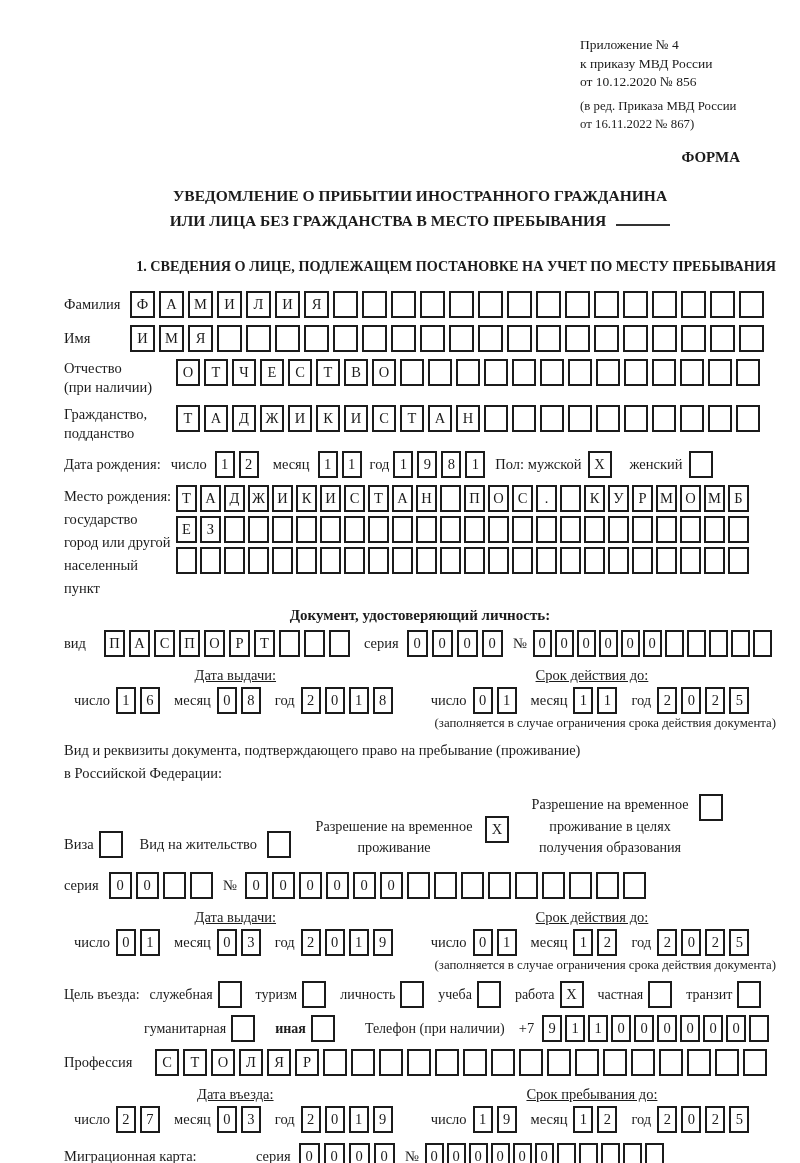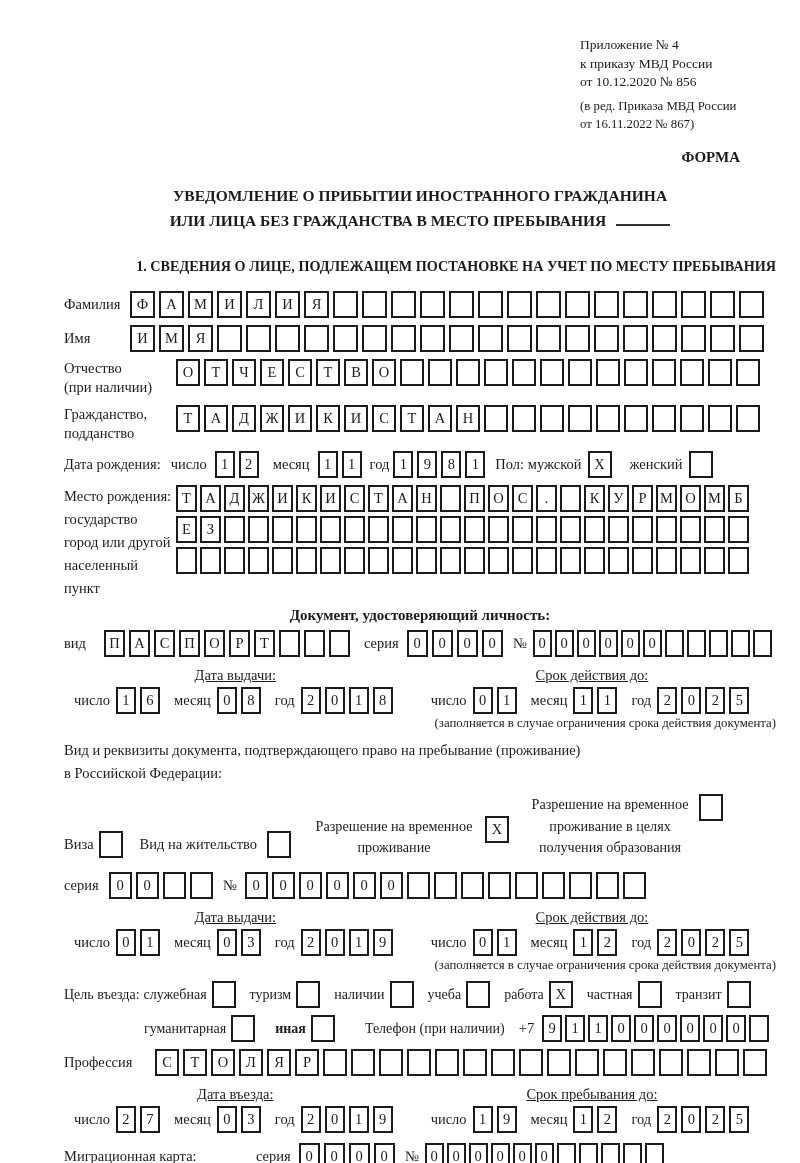--- a/index.html
+++ b/index.html
@@ -515,34 +515,34 @@
             <span class="cell">2</span>
             <span class="cell">5</span>
           </div>
       </div>
     </div>
   </div>
   <div class="fine">(заполняется в случае ограничения срока действия документа)</div>
 
   <div class="prow">
     <span>Цель въезда:</span>
-    <div class="pitem" style="margin-left:4px;">
+    <div class="pitem" style="margin-left:10px;">
       <span>служебная</span>
       <div class="cells">
           <span class="cell"></span>
         </div>
     </div>
     <div class="pitem">
       <span>туризм</span>
       <div class="cells">
           <span class="cell"></span>
         </div>
     </div>
     <div class="pitem">
-      <span>наличии</span>
+      <span>личность</span>
       <div class="cells">
           <span class="cell"></span>
         </div>
     </div>
     <div class="pitem">
       <span>учеба</span>
       <div class="cells">
           <span class="cell"></span>
         </div>
     </div>

